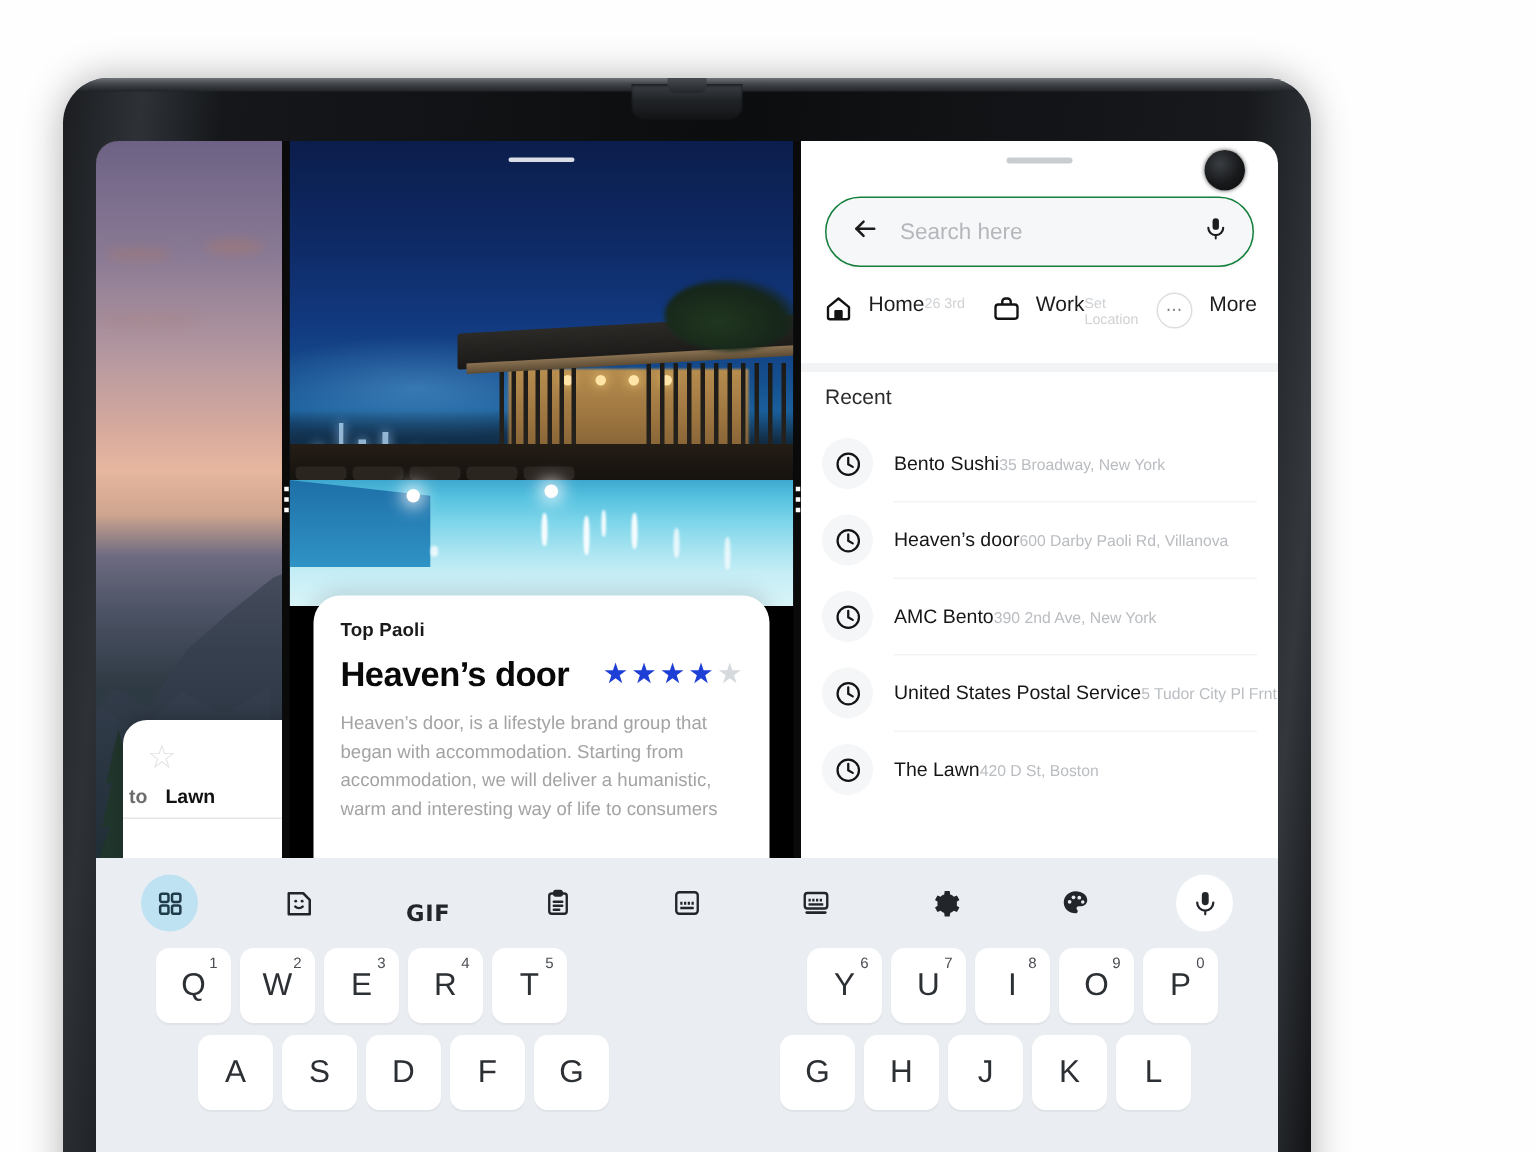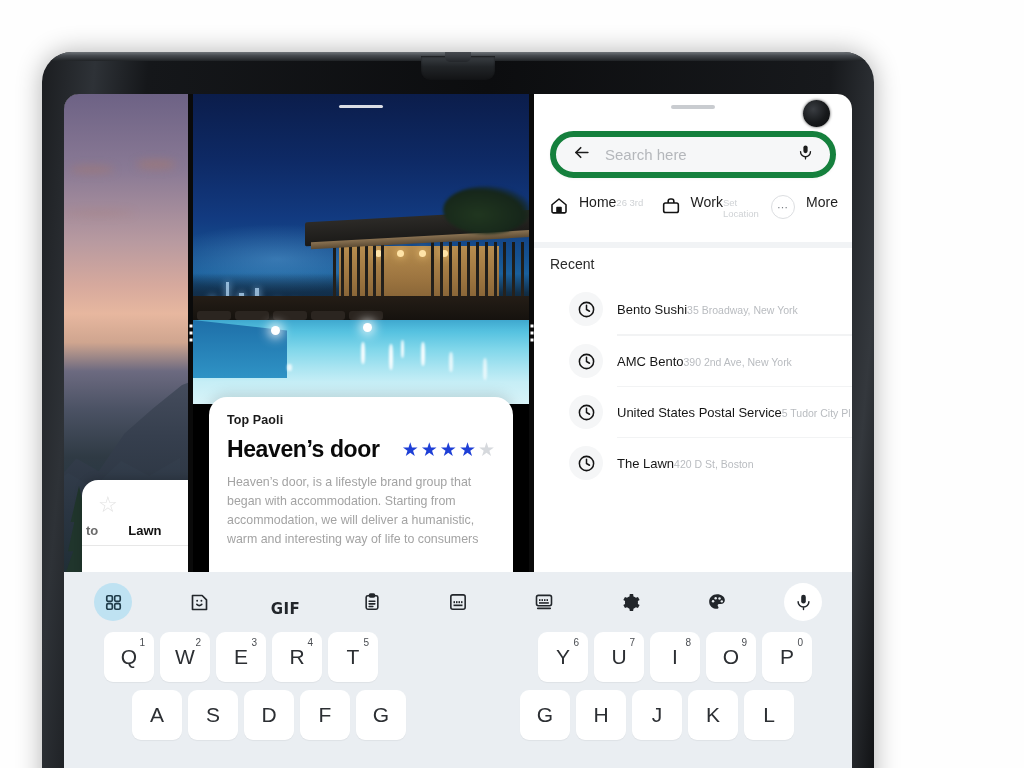--- a/index.html
+++ b/index.html
@@ -164,21 +164,21 @@
     border-radius: 16px 16px 0 0;
     box-shadow: 0 -2px 9px rgba(0,0,0,0.16);
   }
   .ls-star {
     position: absolute; left: 16px; top: 14px;
     width: 22px; height: 22px;
     color: #e2e2e2; font-size: 22px; line-height: 22px;
   }
   .ls-tabs {
     position: absolute; bottom: 38px; left: 0; width: 100%;
-    display: flex; align-items: flex-end; gap: 30px;
+    display: flex; align-items: flex-end; gap: 12px;
     padding-left: 4px;
     box-sizing: border-box;
   }
   .ls-tab { font-size: 13px; color: #6b6b6b; font-weight: 700; }
   .ls-tab.active { color: #111; }
   .ls-rule {
     position: absolute; left: 0; bottom: 30px;
     width: 100%; height: 1px; background: #e7e7e7;
   }
 
@@ -314,21 +314,21 @@
   .maps-handle {
     position:absolute; left:50%; top: 11px; transform: translateX(-50%);
     width: 44px; height: 4px; border-radius:2px;
     background: #c9ccd0;
   }
   .search-bar {
     position: absolute;
     left: 16px; top: 37px;
     width: 286px; height: 47px;
     background: #f6f7f8;
-    border: 6px solid #15803d;
+    border: 1px solid #15803d;
     border-radius: 26px;
     box-sizing: border-box;
     display: flex; align-items: center;
     padding: 0 16px;
     box-shadow: 0 1px 3px rgba(0,0,0,0.05);
   }
   .search-placeholder {
     flex: 1;
     margin-left: 14px;
     font-size: 15px;
@@ -360,21 +360,21 @@
     font-size: 11px; color: #7c8086; letter-spacing: 1px;
     line-height: 1; flex: none; margin-top: 1px;
   }
   .maps-sep { position:absolute; left:0; top:148px; width:100%; height:6px; background:#f1f3f5; }
 
   .recent-hdr {
     position: absolute; left: 16px; top: 162px;
     font-size: 14px; color: #2b2b2b;
   }
   .recent-list {
-    position: absolute; left: 0; top: 190px; width: 100%; padding-left: 21px;
+    position: absolute; left: 0; top: 190px; width: 100%;
   }
   .recent-item {
     display: flex; align-items: center;
     padding: 0 14px;
     height: 50px;
     box-sizing: border-box;
   }
   .clock-ic {
     width: 34px; height: 34px; flex: none;
     border-radius: 50%;
@@ -644,20 +644,29 @@
                 <div class="recent-item">
                   <span class="clock-ic">
                     <svg width="19" height="19" viewBox="0 0 24 24" fill="none" stroke="#141414" stroke-width="1.9" stroke-linecap="round">
                       <circle cx="12" cy="12" r="9"></circle>
                       <polyline points="12 6.6 12 12 15.8 14.2"></polyline>
                     </svg>
                   </span>
                   <span class="ri-txt"><span class="ri-name">Bento Sushi</span><span class="ri-addr">35 Broadway, New York</span></span>
                 </div>
                 <div class="ri-line"></div>
+                <div class="recent-item">
+                  <span class="clock-ic">
+                    <svg width="19" height="19" viewBox="0 0 24 24" fill="none" stroke="#141414" stroke-width="1.9" stroke-linecap="round">
+                      <circle cx="12" cy="12" r="9"></circle>
+                      <polyline points="12 6.6 12 12 15.8 14.2"></polyline>
+                    </svg>
+                  </span>
+                  <span class="ri-txt"><span class="ri-name">Heaven’s door</span><span class="ri-addr">600 Darby Paoli Rd, Villanova</span></span>
+                </div>
                 <div class="ri-line"></div>
                 <div class="recent-item">
                   <span class="clock-ic">
                     <svg width="19" height="19" viewBox="0 0 24 24" fill="none" stroke="#141414" stroke-width="1.9" stroke-linecap="round">
                       <circle cx="12" cy="12" r="9"></circle>
                       <polyline points="12 6.6 12 12 15.8 14.2"></polyline>
                     </svg>
                   </span>
                   <span class="ri-txt"><span class="ri-name">AMC Bento</span><span class="ri-addr">390 2nd Ave, New York</span></span>
                 </div>

